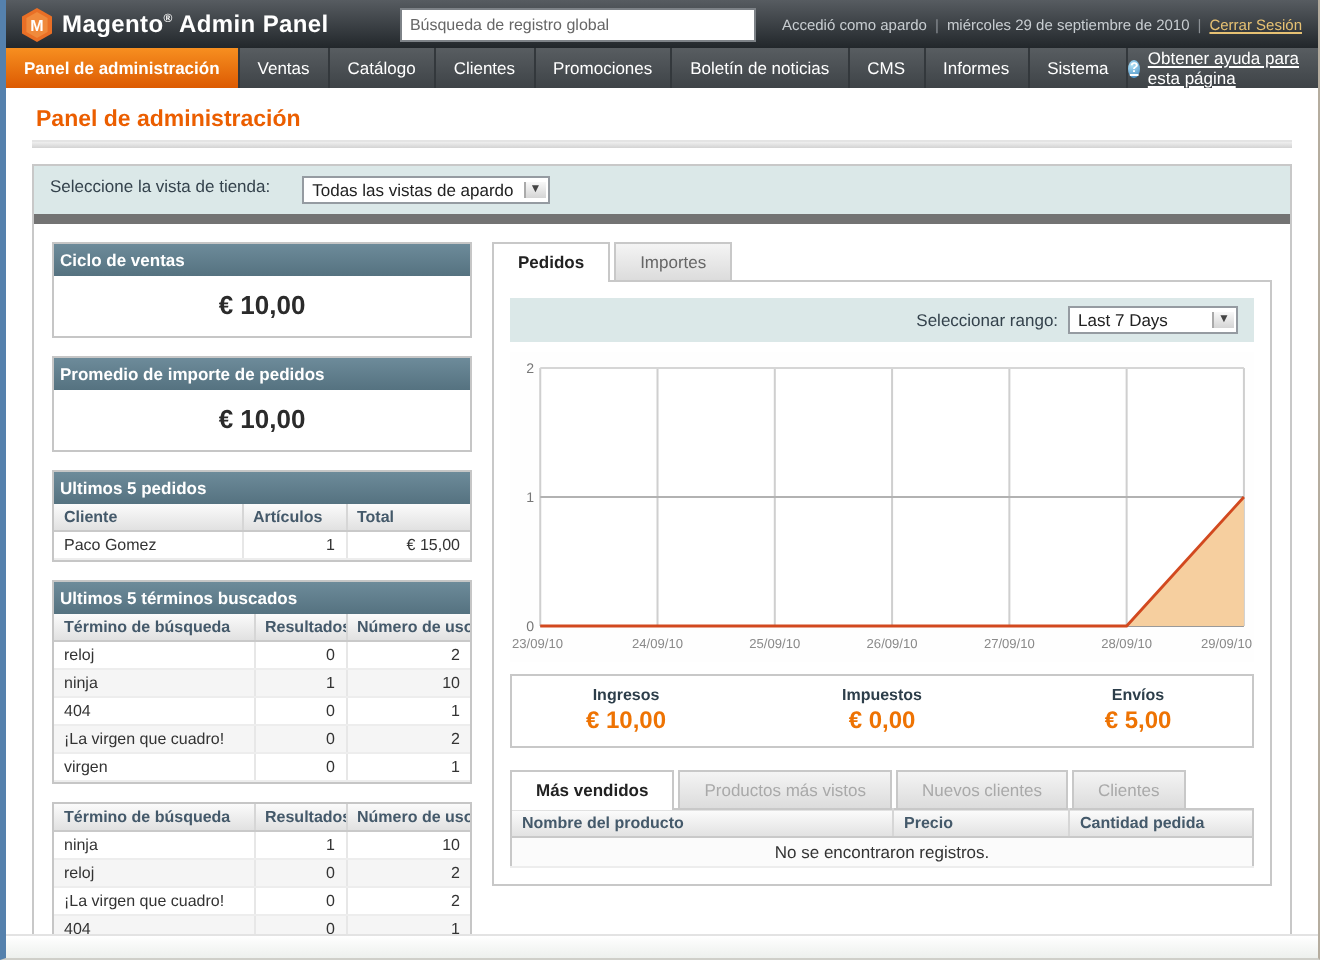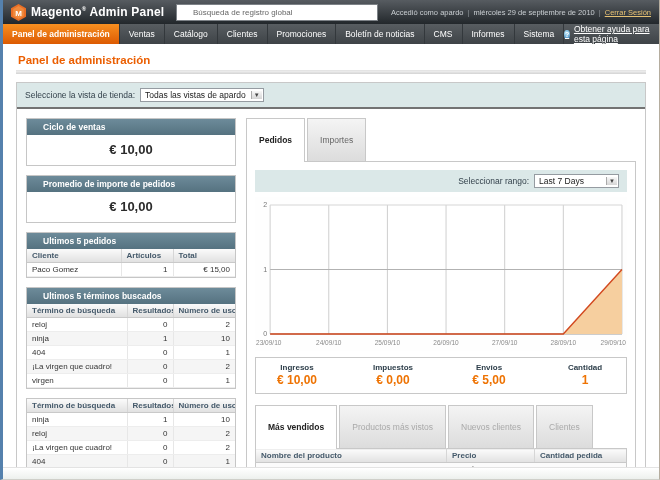--- a/index.html
+++ b/index.html
@@ -4,58 +4,58 @@
 <style>
   html,body{margin:0;padding:0;background:#e8e8e8;font-family:"Liberation Sans",sans-serif;}
   .window{width:660px;height:480px;background:#fff;position:relative;overflow:hidden;box-sizing:border-box;
           border-left:3px solid #5581ad;border-right:1px solid #b5ad9f;border-bottom:1px solid #cfcfc9;}
   
   .hdr{height:24px;background:linear-gradient(#575c61,#22272b);display:flex;align-items:center;padding:0 8px;gap:5px;}
   .logo{width:15px;height:17px;flex:none;}
   .brand{color:#fff;font-size:12px;font-weight:bold;letter-spacing:.2px;white-space:nowrap;}
   .brand sup{font-size:6px;}
   .hdr-search{margin-left:auto;width:168px;height:13px;font-size:8px;color:#666;border:1px solid #7d8287;
-              padding:1px 16px;font-family:"Liberation Sans",sans-serif;}
+              padding:1px 4px;font-family:"Liberation Sans",sans-serif;}
   .hdr-right{color:#c8cdd1;font-size:7.5px;white-space:nowrap;display:flex;gap:4px;align-items:center;padding-left:8px;}
   .hdr-right .sep{color:#8b9095;}
   .logout{color:#e6c173;text-decoration:underline;cursor:pointer;}
   
   .nav{height:20px;background:linear-gradient(#585d61,#3e4347);display:flex;align-items:stretch;font-size:8.5px;color:#fff;}
   .nav-item{display:flex;align-items:center;padding:0 9px;border-right:1px solid #33383c;cursor:pointer;white-space:nowrap;}
   .nav-item.active{background:linear-gradient(#f78f20,#dc5a02);font-weight:bold;}
   .nav-help{margin-left:auto;display:flex;align-items:center;gap:4px;padding-right:9px;cursor:pointer;text-decoration:underline;}
   .help-ic{width:9px;height:9px;border-radius:50%;background:radial-gradient(circle at 35% 30%,#aee0f5,#3f87c0);
            color:#fff;font-size:7px;line-height:9px;text-align:center;font-weight:bold;}
   
   .content{padding:7px 13px 0 13px;}
   .page-title{color:#eb5e00;font-size:11.5px;font-weight:bold;margin:3px 2px 4px 2px;}
   .title-rule{height:3px;background:linear-gradient(#efefef,#d3d3d3);border-top:1px solid #e4e4e4;margin-bottom:8px;}
   .main-box{border:1px solid #c8c8c8;background:#fff;}
-  .store-bar{background:#dbe8e8;border-bottom:2px solid #737373;padding:5px 8px;font-size:8.5px;color:#34424c;
-             display:flex;align-items:center;gap:5px;}
+  .store-bar{background:#dbe8e8;border-bottom:5px solid #737373;padding:5px 8px;font-size:8.5px;color:#34424c;
+             display:flex;align-items:flex-start;gap:16px;}
   .sel{background:#fff;border:1px solid #959ba1;font-size:8.5px;color:#222;display:inline-flex;align-items:center;
        gap:5px;padding:1px 1px 1px 4px;cursor:pointer;}
   .sel .arrow{border-left:1px solid #aaa;background:linear-gradient(#f8f8f8,#d5d5d5);font-size:6px;padding:1px 2px;color:#444;}
   .cols{display:flex;gap:10px;padding:9px;}
   
   .sidebar{width:210px;flex:none;}
   .panel{border:1px solid #c6c6c6;margin-bottom:9px;background:#fff;}
-  .panel-h{background:linear-gradient(#6d8b9a,#557280);color:#fff;font-size:8.5px;font-weight:bold;padding:3px 16px;}
+  .panel-h{background:linear-gradient(#6d8b9a,#557280);color:#fff;font-size:8.5px;font-weight:bold;padding:3px 3px;}
   .panel-v{font-size:13px;font-weight:bold;color:#2b2b2b;text-align:center;padding:7px 0 8px 0;}
   table.grid{width:100%;border-collapse:collapse;font-size:8px;table-layout:fixed;}
   .grid th{background:linear-gradient(#fbfbfb,#e1e1e1);color:#44596a;font-weight:bold;text-align:left;
            padding:2px 5px;border-right:1px solid #d6d6d6;border-bottom:1px solid #c9c9c9;overflow:hidden;white-space:nowrap;}
   .grid th:last-child,.grid td:last-child{border-right:none;}
   .grid td{padding:2px 5px;border-right:1px solid #e7e7e7;border-bottom:1px solid #ededed;color:#333;
            overflow:hidden;white-space:nowrap;}
   .grid tbody tr:nth-child(even) td{background:#f5f5f5;}
   
   .dash{flex:1;min-width:0;}
   .tabs{display:flex;gap:2px;position:relative;z-index:2;}
-  .tab{font-size:8.5px;padding:16px 12px;border:1px solid #c8c8c8;border-bottom:none;cursor:pointer;
+  .tab{font-size:8.5px;padding:4px 12px;border:1px solid #c8c8c8;border-bottom:none;cursor:pointer;
        background:linear-gradient(#f4f4f4,#dcdcdc);color:#666;}
   .tab.active{background:#fff;font-weight:bold;color:#222;padding-bottom:5px;margin-bottom:-1px;}
   .tab.disabled{color:#a9a9a9;cursor:default;}
   .dash-box{border:1px solid #c8c8c8;background:#fff;padding:8px;}
   .range-bar{background:#dbe8e8;padding:4px 8px;font-size:8.5px;color:#34424c;display:flex;
              justify-content:flex-end;align-items:center;gap:5px;}
   .chart-wrap{margin:5px 0 6px 0;background:#fefefe;}
   .stats{border:1px solid #c8c8c8;display:flex;padding:5px 0 6px 0;background:#fff;gap:14px;}
   .stat{flex:1;text-align:center;}
   .stat .lbl{font-size:8px;font-weight:bold;color:#2d3e4a;}
@@ -291,24 +291,20 @@
                 <div class="val">€ 10,00</div>
               </div>
               <div class="stat">
                 <div class="lbl">Impuestos</div>
                 <div class="val">€ 0,00</div>
               </div>
               <div class="stat">
                 <div class="lbl">Envíos</div>
                 <div class="val">€ 5,00</div>
               </div>
-              <div class="stat">
-                <div class="lbl">Cantidad</div>
-                <div class="val">1</div>
-              </div>
             </div>
 
             <div class="tabs bottom-tabs">
               <div class="tab active">Más vendidos</div>
               <div class="tab disabled">Productos más vistos</div>
               <div class="tab disabled">Nuevos clientes</div>
               <div class="tab disabled">Clientes</div>
             </div>
             <div class="prod-wrap">
               <table class="grid" style="border:1px solid #c8c8c8;">

